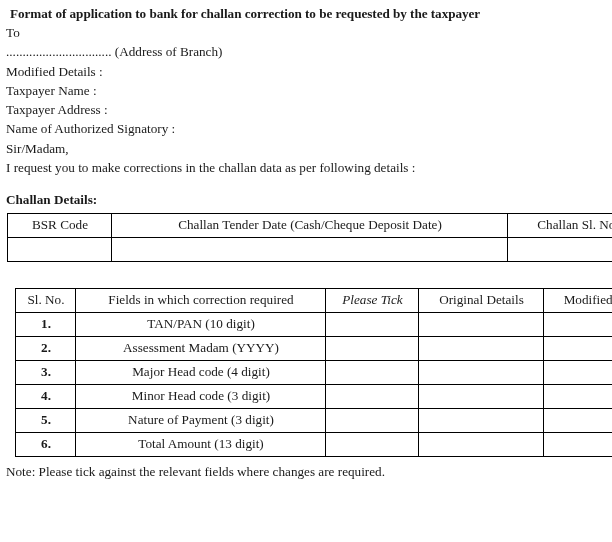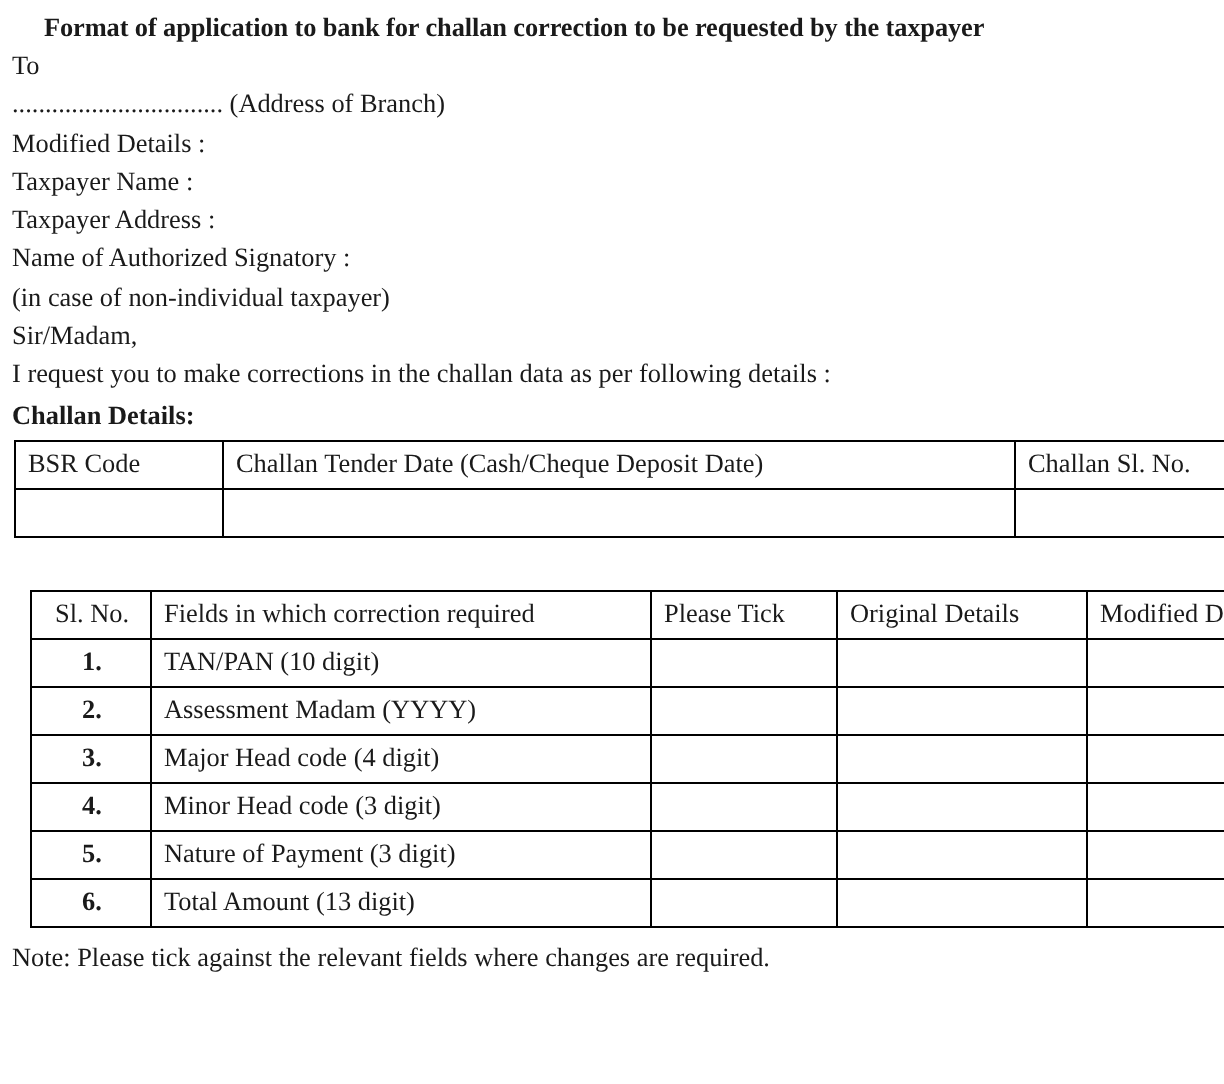--- a/index.html
+++ b/index.html
@@ -20,52 +20,52 @@
     width: 612px;
     height: 542px;
     box-sizing: border-box;
     padding: 3px 3px 0 6px;
   }
   .doc-title {
     font-weight: bold;
     font-size: 13.2px;
     line-height: 17px;
     letter-spacing: -0.05px;
-    margin: 2px 0 1px 16px;
+    margin: 2px 0 1px 4px;
     white-space: nowrap;
   }
   .line {
     font-size: 13.2px;
     line-height: 19.3px;
     white-space: nowrap;
   }
   .section-heading {
     font-weight: bold;
     font-size: 13.2px;
     line-height: 19.3px;
-    margin-top: 1px;
+    margin-top: 13px;
     white-space: nowrap;
   }
   .note {
     font-size: 13.2px;
     line-height: 19px;
     margin-top: 5px;
     white-space: nowrap;
   }
 
   table.doc-table {
     border-collapse: collapse;
     table-layout: fixed;
     font-size: 13.2px;
     margin: 0;
   }
   table.doc-table td, table.doc-table th {
     border: 1px solid #000000;
     padding: 1px 5px 1px 6px;
-    text-align: left;
+    text-align: center;
     font-weight: normal;
     vertical-align: middle;
     overflow: hidden;
     white-space: nowrap;
   }
 
   
   #challan-details-table {
     width: 604px;
     margin-top: 3px;
@@ -82,42 +82,41 @@
   #correction-table {
     width: 597px;
     margin-top: 26px;
     margin-left: 9px;
   }
   #correction-table td {
     height: 21px;
   }
   #correction-table .c-no     { width: 48px;  text-align: center; margin-top: 48px; }
   #correction-table .c-field  { width: 238px; }
-  #correction-table .c-tick   { width: 81px;  }
+  #correction-table .c-tick   { width: 81px; font-style: italic;  }
   #correction-table .c-orig   { width: 113px; }
   #correction-table .c-mod    { width: 117px; }
   #correction-table tbody td.c-no {
     font-weight: bold;
   }
 </style>
 </head>
 <body>
 
 <div class="page">
 
   <div class="doc-title">Format of application to bank for challan correction to be requested by the taxpayer</div>
 
   <div class="line">To</div>
   <div class="line">................................ (Address of Branch)</div>
 
   <div class="line">Modified Details :</div>
   <div class="line">Taxpayer Name :</div>
   <div class="line">Taxpayer Address :</div>
   <div class="line">Name of Authorized Signatory :</div>
-  <div class="line">(in case of non-individual taxpayer)</div>
 
   <div class="line">Sir/Madam,</div>
   <div class="line">I request you to make corrections in the challan data as per following details :</div>
 
   <div class="section-heading">Challan Details:</div>
 
   <table class="doc-table" id="challan-details-table">
     <thead>
       <tr>
         <td class="c-bsr">BSR Code</td>

